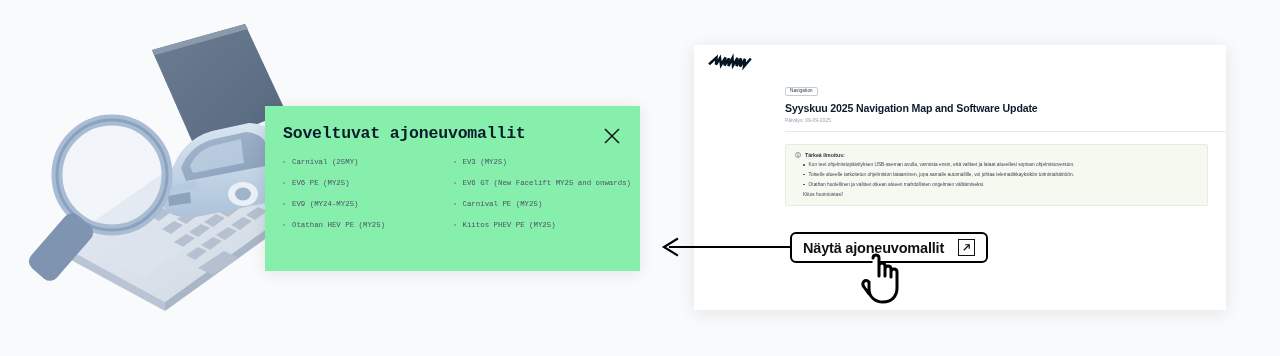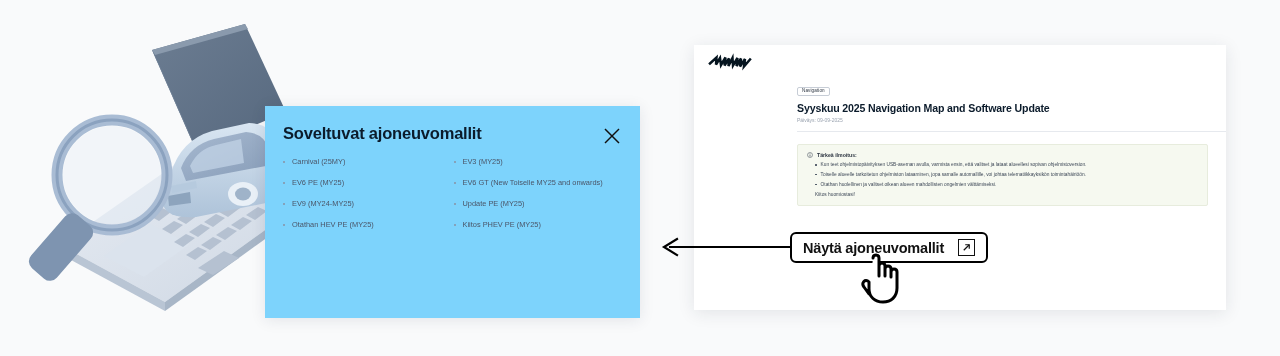--- a/index.html
+++ b/index.html
@@ -28,23 +28,24 @@
     width: 300px;
     height: 356px;
   }
 
   
   .modal {
     position: absolute;
     left: 265px;
     top: 106px;
     width: 375px;
-    height: 212px;
-    background: #7dd3fc;
+    height: 165px;
+    background: #86efac;
     box-shadow: 0 2px 14px rgba(30, 40, 70, 0.10);
+    font-family: Liberation Mono, monospace;
   }
   .modal-title {
     position: absolute;
     left: 18px;
     top: 18px;
     font-size: 16.5px;
     font-weight: bold;
     color: #0b1b2b;
     letter-spacing: -0.2px;
     white-space: nowrap;
@@ -107,21 +108,20 @@
     left: 14px;
     top: 6px;
     width: 46px;
     height: 22px;
   }
   .doc-body {
     position: absolute;
     left: 91px;
     top: 33px;
     right: 18px;
-    margin-left: 12px;
   }
   .doc-badge {
     display: inline-block;
     border: 1px solid #c7cdd6;
     border-radius: 2px;
     padding: 1.5px 4px;
     font-size: 4.6px;
     color: #2b3440;
     letter-spacing: 0.1px;
     line-height: 1;
@@ -355,25 +355,25 @@
         </div>
       </div>
 
       <div class="model-col">
         <div class="model-item">
           <span class="model-bullet"></span>
           <span>EV3 (MY25)</span>
         </div>
         <div class="model-item">
           <span class="model-bullet"></span>
-          <span>EV6 GT (New Toiselle MY25 and onwards)</span>
-        </div>
-        <div class="model-item">
-          <span class="model-bullet"></span>
-          <span>Update PE (MY25)</span>
+          <span>EV6 GT (New Facelift MY25 and onwards)</span>
+        </div>
+        <div class="model-item">
+          <span class="model-bullet"></span>
+          <span>Carnival PE (MY25)</span>
         </div>
         <div class="model-item">
           <span class="model-bullet"></span>
           <span>Kiitos PHEV PE (MY25)</span>
         </div>
       </div>
     </div>
   </div>
 
   <div class="doc-card">

